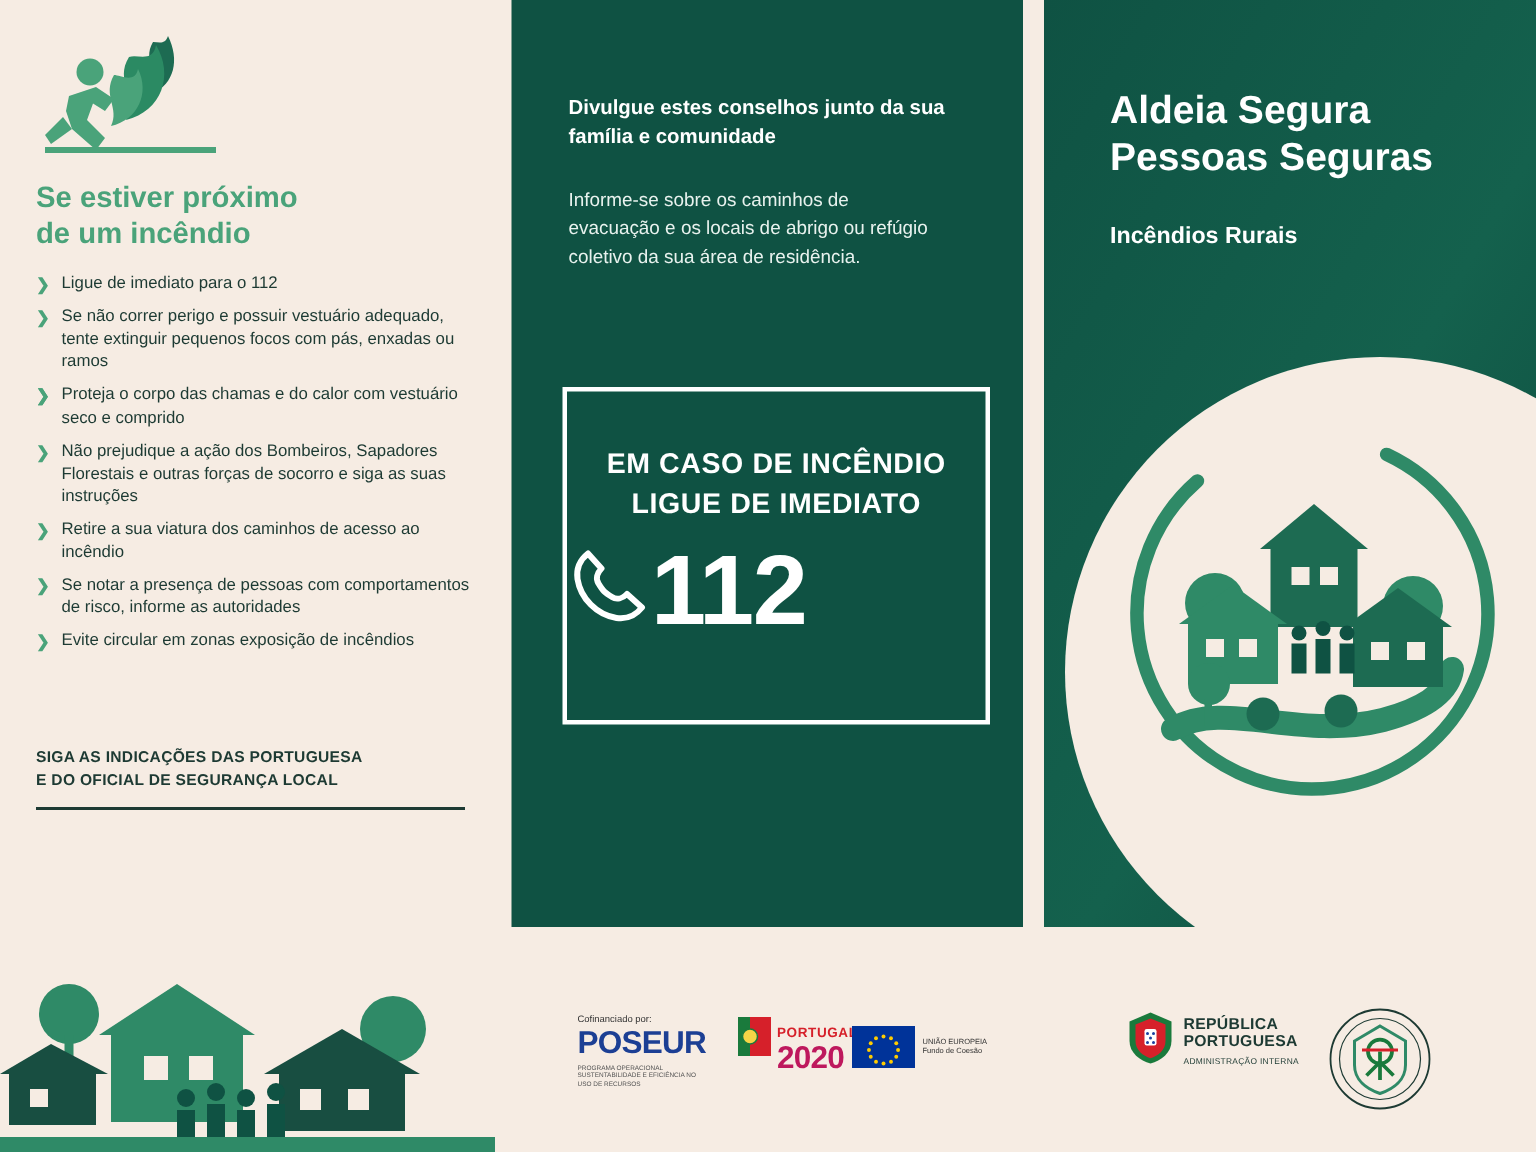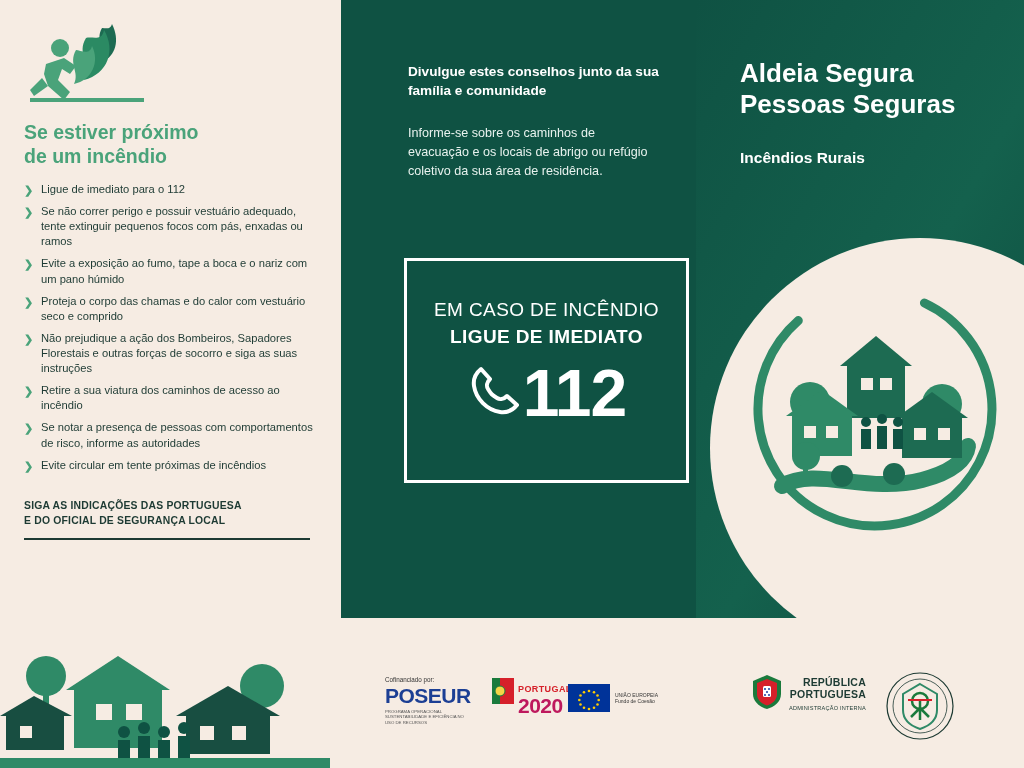--- a/index.html
+++ b/index.html
@@ -97,21 +97,20 @@
   }
 
   
   .mid-panel {
     position: absolute;
     left: 341px; top: 0;
     width: 341px;
     height: 618px;
     background: #0f5243;
     overflow: hidden;
-    padding-left: 29px;
   }
   .mid-inner { position: relative; width: 100%; height: 100%; }
   .mid-title {
     position: absolute;
     left: 38px; top: 62px;
     width: 262px;
     font-size: 13.6px;
     font-weight: bold;
     line-height: 1.4;
     color: #ffffff;
@@ -129,37 +128,36 @@
     left: 34px; top: 258px;
     width: 285px;
     height: 225px;
     border: 3px solid #ffffff;
     box-sizing: border-box;
     text-align: center;
   }
   .call-line1 {
     margin-top: 38px;
     font-size: 19px;
-    font-weight: normal;
+    font-weight: bold;
     letter-spacing: 0.4px;
     color: #ffffff;
     text-align: center;
   }
   .call-line2 {
     margin-top: 5px;
     font-size: 19px;
     font-weight: bold;
     letter-spacing: 0.4px;
     color: #ffffff;
   }
   .call-number-row {
     margin-top: 12px;
     display: flex;
     align-items: center;
-    justify-content: center;
   }
   .call-number {
     font-size: 66px;
     font-weight: bold;
     color: #ffffff;
     line-height: 1;
     letter-spacing: -1px;
   }
 
   
@@ -288,21 +286,20 @@
   .logo-republica {
     position: absolute;
     left: 752px;
     top: 674px;
     display: flex;
     align-items: center;
     gap: 7px;
   }
   .rep-text {
     line-height: 1.12;
-    text-align: right;
   }
   .rep-l1 {
     font-size: 10.5px;
     font-weight: bold;
     color: #1d3a33;
     letter-spacing: 0.2px;
   }
   .rep-l2 {
     font-size: 10.5px;
     font-weight: bold;
@@ -353,41 +350,40 @@
       <div class="tip">
         <span class="chev">❯</span>
         <span>Ligue de imediato para o 112</span>
       </div>
       <div class="tip">
         <span class="chev">❯</span>
         <span>Se não correr perigo e possuir vestuário adequado, tente extinguir pequenos focos com pás, enxadas ou ramos</span>
       </div>
       <div class="tip">
         <span class="chev">❯</span>
-        <span>Evite a exposição ao fumo, tape a boca e o nariz com um pano húmido</span>
       </div>
       <div class="tip">
         <span class="chev">❯</span>
         <span>Proteja o corpo das chamas e do calor com vestuário seco e comprido</span>
       </div>
       <div class="tip">
         <span class="chev">❯</span>
         <span>Não prejudique a ação dos Bombeiros, Sapadores Florestais e outras forças de socorro e siga as suas instruções</span>
       </div>
       <div class="tip">
         <span class="chev">❯</span>
         <span>Retire a sua viatura dos caminhos de acesso ao incêndio</span>
       </div>
       <div class="tip">
         <span class="chev">❯</span>
         <span>Se notar a presença de pessoas com comportamentos de risco, informe as autoridades</span>
       </div>
       <div class="tip">
         <span class="chev">❯</span>
-        <span>Evite circular em tente próximas de incêndios</span>
+        <span>Evite circular em zonas exposição de incêndios</span>
       </div>
     </div>
 
     <div class="left-footer">
       <div>SIGA AS INDICAÇÕES DAS PORTUGUESA</div>
       <div>E DO OFICIAL DE SEGURANÇA LOCAL</div>
     </div>
     <div class="left-rule"></div>
 
     <div class="village-bottom">

